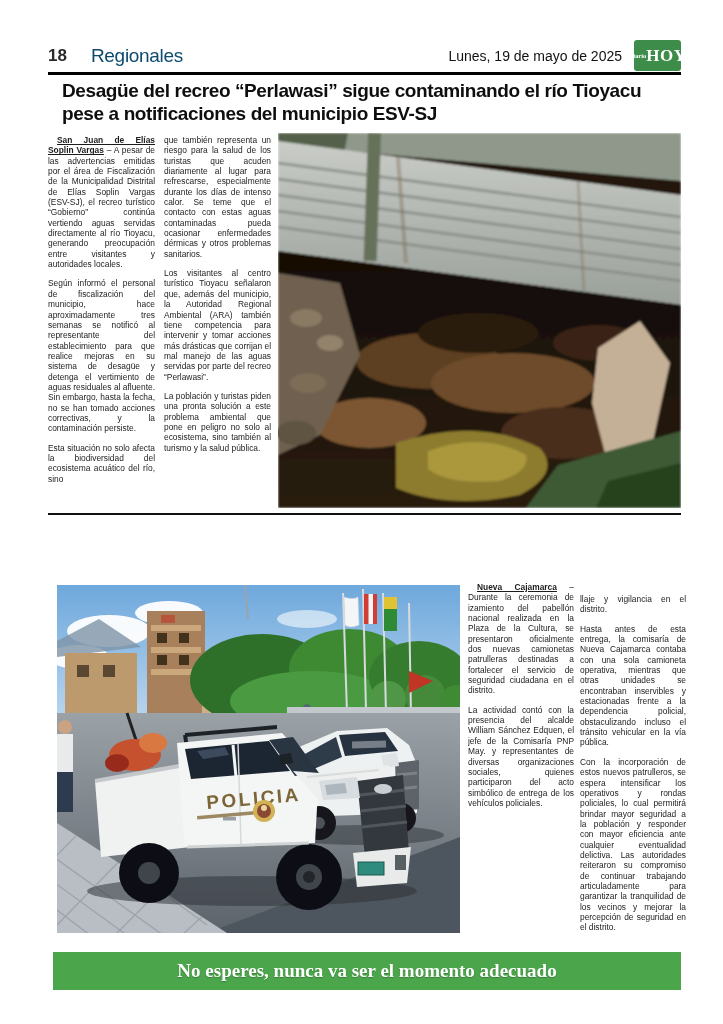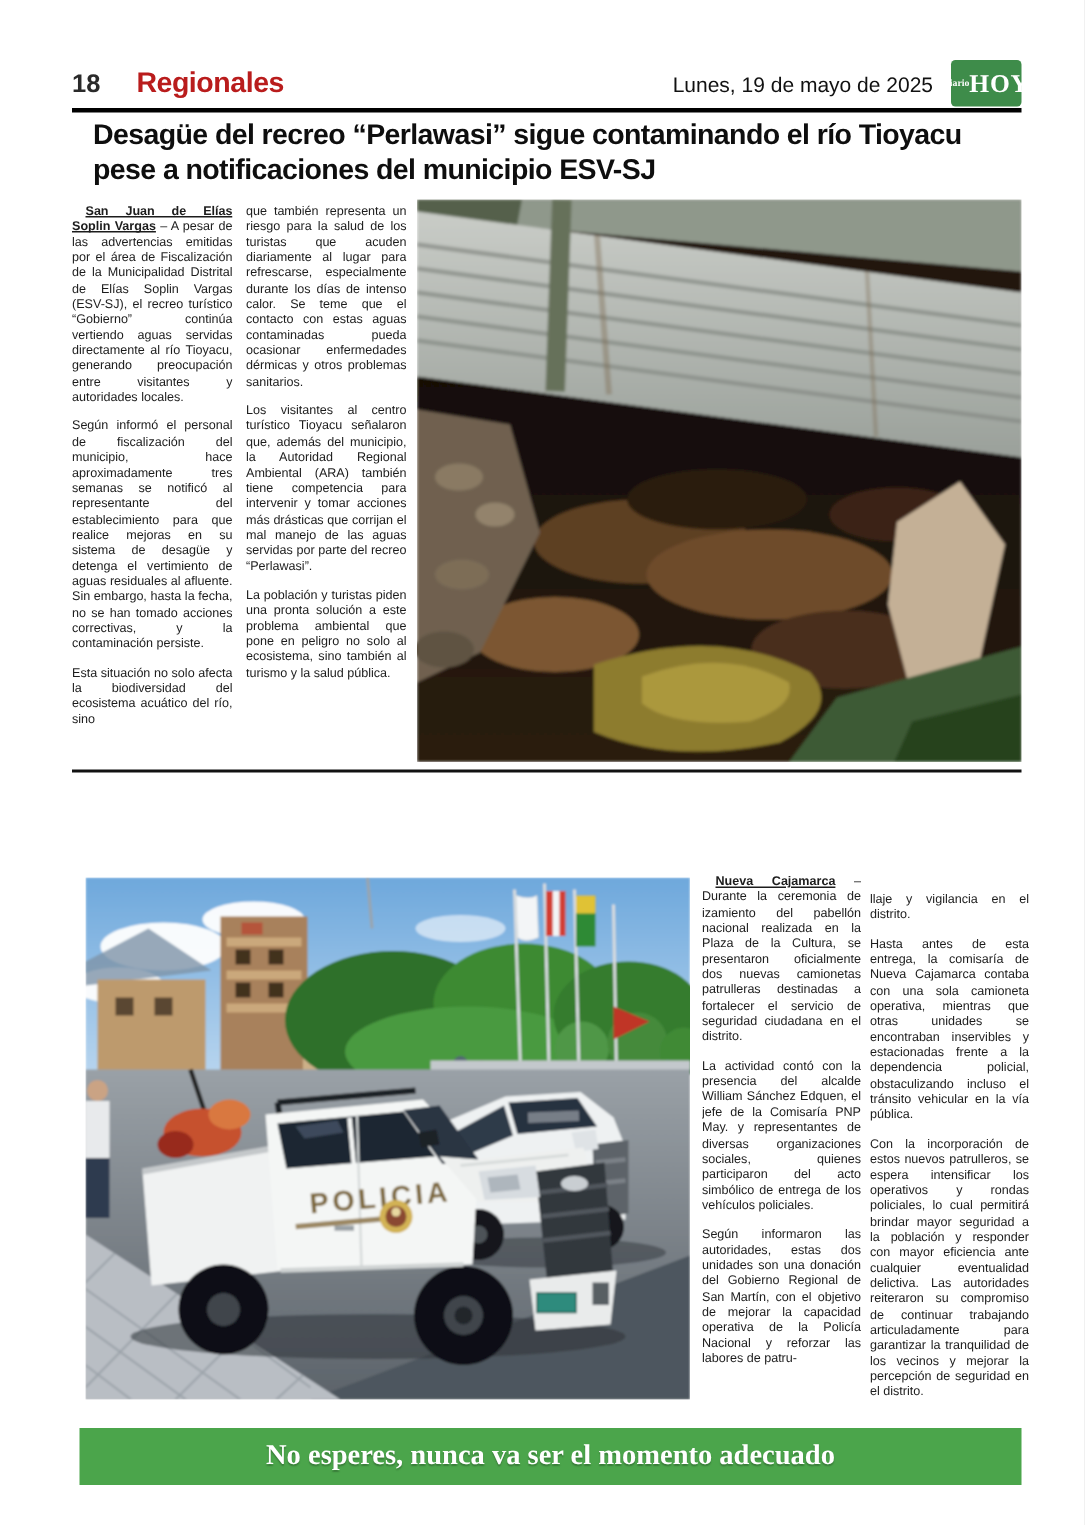--- a/index.html
+++ b/index.html
@@ -4,21 +4,21 @@
 <style>
   html,body{margin:0;padding:0;background:#e8e8e8;}
   .sheet{
     position:relative;width:723px;height:1024px;background:#ffffff;
     font-family:"Liberation Sans", sans-serif;color:#1b1b1b;overflow:hidden;
     margin:0 auto;
   }
   
   .hdr{position:absolute;left:48px;top:40px;width:633px;display:flex;align-items:center;}
   .pagenum{font-size:17px;font-weight:bold;color:#2a2a2a;margin-right:24px;}
-  .section{font-size:19px;font-weight:bold;color:#b91c1c;letter-spacing:-0.3px;}
+  .section{font-size:19px;font-weight:normal;color:#0c4a6e;letter-spacing:-0.3px;}
   .hdr-spacer{flex:1;}
   .date{font-size:14px;color:#111;margin-right:12px;}
   .logo{width:47px;height:31px;background:#3e8c4a;border-radius:3px;color:#fff;
         display:flex;flex-direction:row;align-items:center;justify-content:center;
         font-family:"Liberation Serif", serif;}
   .logo-top{font-size:6.5px;font-weight:bold;line-height:7px;}
   .logo-main{font-size:17px;font-weight:bold;line-height:17px;letter-spacing:0.5px;}
   .rule-thick{position:absolute;left:48px;top:72px;width:633px;height:3px;background:#000;}
   .rule-thin{position:absolute;left:48px;top:513px;width:633px;height:2px;background:#111;}
   
@@ -300,21 +300,20 @@
           <circle cx="92" cy="288" r="11" fill="#3f454b"></circle>
           <line x1="130" y1="262" x2="252" y2="258" stroke="#cfd3d3" stroke-width="3"></line>
         </g>
       </g>
     </svg>
   </div>
 
   <div class="col a2c1">
     <p class="first"><span class="lead">Nueva Cajamarca</span> <span>– Durante la ceremonia de izamiento del pabellón nacional realizada en la Plaza de la Cultura, se presentaron oficialmente dos nuevas camionetas patrulleras destinadas a fortalecer el servicio de seguridad ciudadana en el distrito.</span></p>
     <p>La actividad contó con la presencia del alcalde William Sánchez Edquen, el jefe de la Comisaría PNP May. y representantes de diversas organizaciones sociales, quienes participaron del acto simbólico de entrega de los vehículos policiales.</p>
-    <p>Según informaron las autoridades, estas dos unidades son una donación del Gobierno Regional de San Martín, con el objetivo de mejorar la capacidad operativa de la Policía Nacional y reforzar las labores de patru-</p>
   </div>
   <div class="col a2c2">
     <p>llaje y vigilancia en el distrito.</p>
     <p>Hasta antes de esta entrega, la comisaría de Nueva Cajamarca contaba con una sola camioneta operativa, mientras que otras unidades se encontraban inservibles y estacionadas frente a la dependencia policial, obstaculizando incluso el tránsito vehicular en la vía pública.</p>
     <p>Con la incorporación de estos nuevos patrulleros, se espera intensificar los operativos y rondas policiales, lo cual permitirá brindar mayor seguridad a la población y responder con mayor eficiencia ante cualquier eventualidad delictiva. Las autoridades reiteraron su compromiso de continuar trabajando articuladamente para garantizar la tranquilidad de los vecinos y mejorar la percepción de seguridad en el distrito.</p>
   </div>
 
   <div class="banner">
     <span class="banner-text">No esperes, nunca va ser el momento adecuado</span>
   </div>

